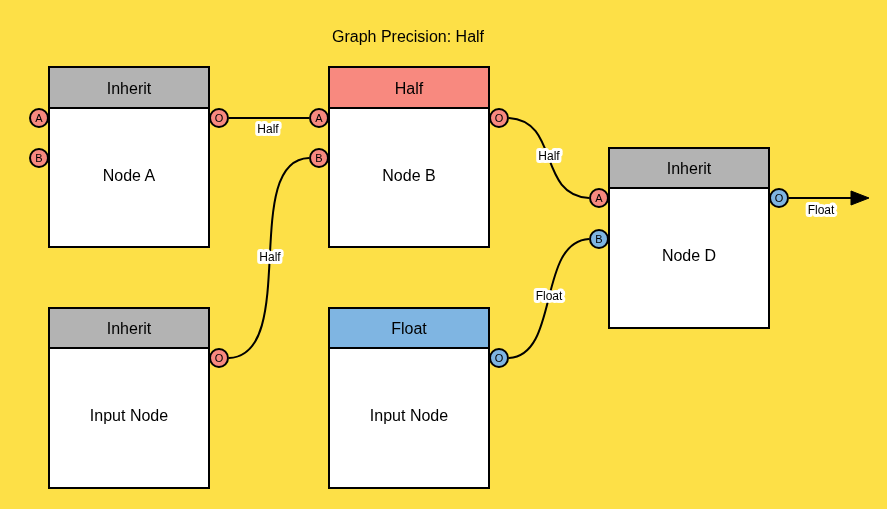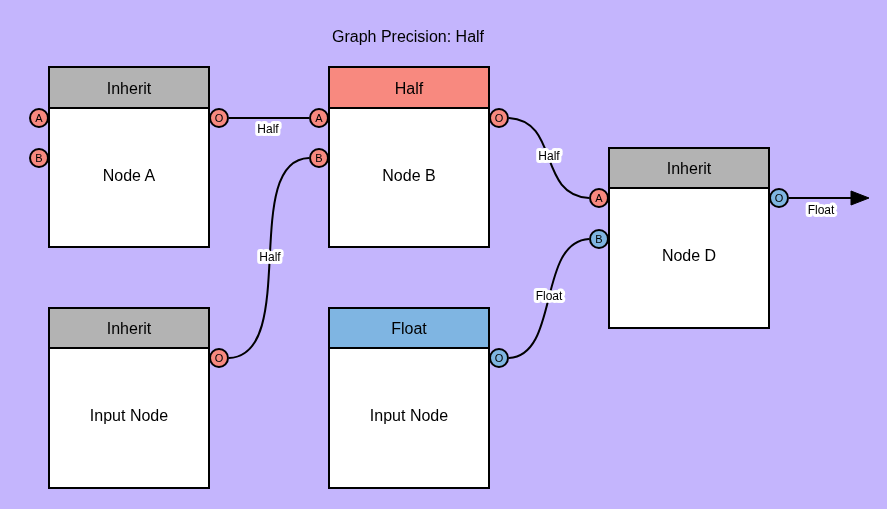--- a/index.html
+++ b/index.html
@@ -1,16 +1,16 @@
 <!DOCTYPE html>
 <html><head>
 <meta charset="utf-8">
 <style>
   html,body{margin:0;padding:0;background:#fff;}
-  .stage{position:relative;width:887px;height:509px;background:#c4b5fd;overflow:hidden;}
+  .stage{position:relative;width:887px;height:509px;background:#fde047;overflow:hidden;}
   svg{display:block;}
   text{font-family:"Liberation Sans","DejaVu Sans",sans-serif;fill:#000;dominant-baseline:central;}
   .title-text{font-size:16px;text-anchor:middle;}
   .hdr-label{font-size:16px;text-anchor:middle;}
   .body-label{font-size:16px;text-anchor:middle;}
   .edge-label{font-size:12px;text-anchor:middle;paint-order:stroke;stroke:#fff;stroke-width:6px;stroke-linejoin:round;}
   .port-label{font-size:11px;text-anchor:middle;}
   .node-rect{fill:#fff;stroke:#000;stroke-width:2px;}
   .hdr-rect{stroke:#000;stroke-width:2px;}
   .edge{fill:none;stroke:#000;stroke-width:2px;}

